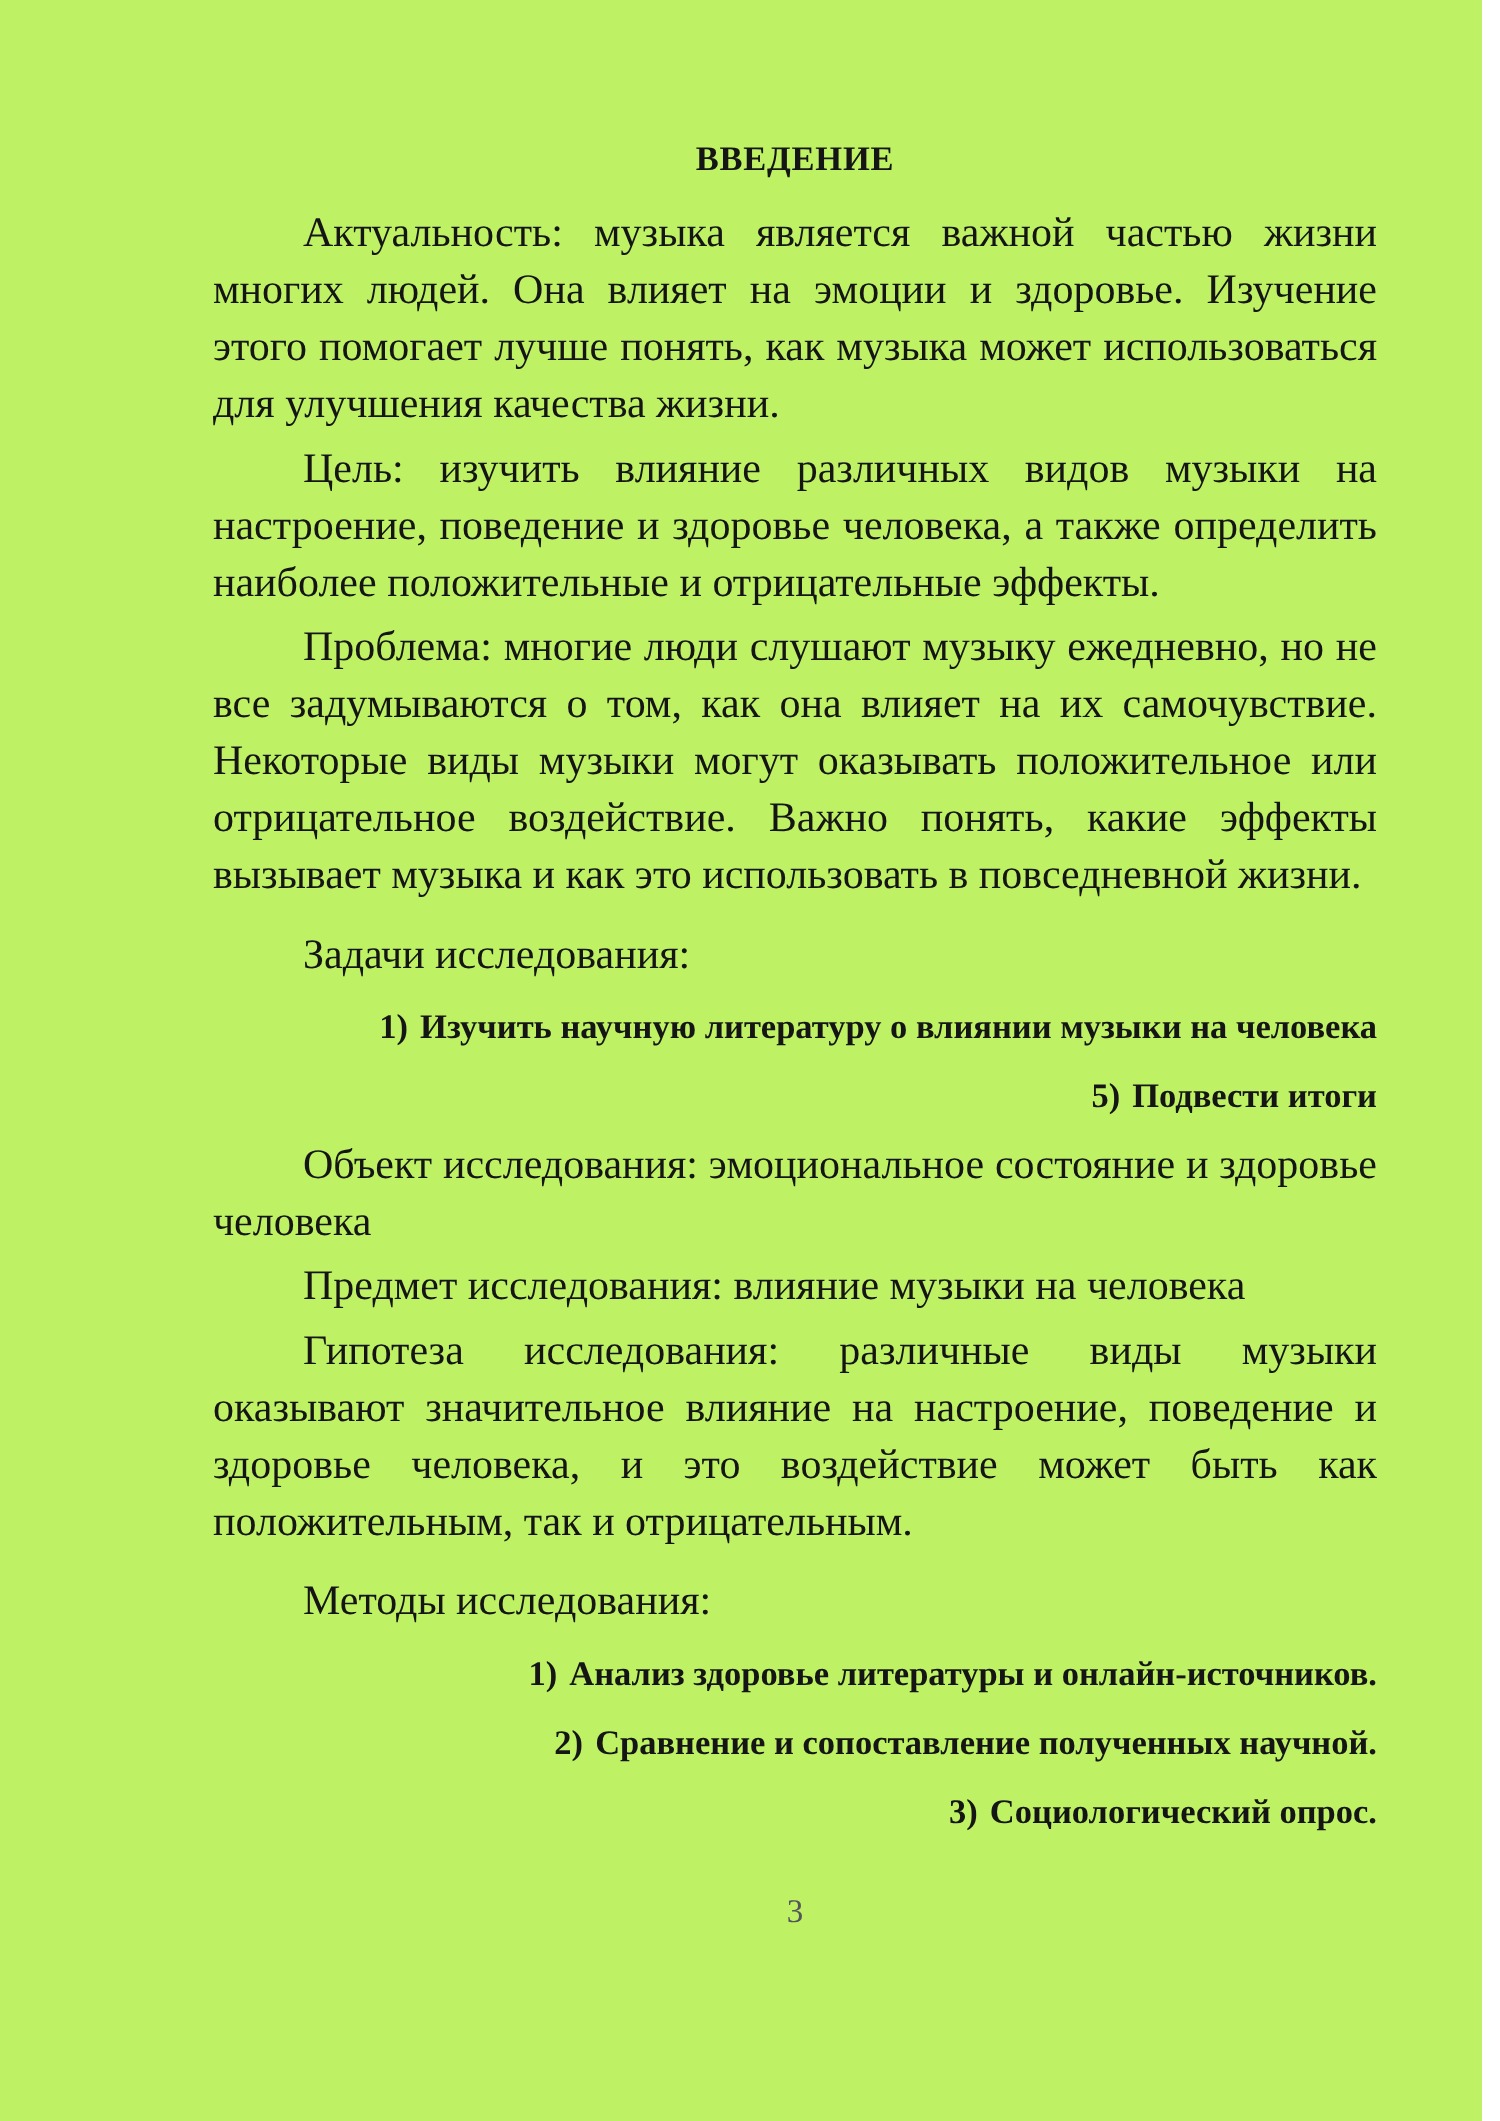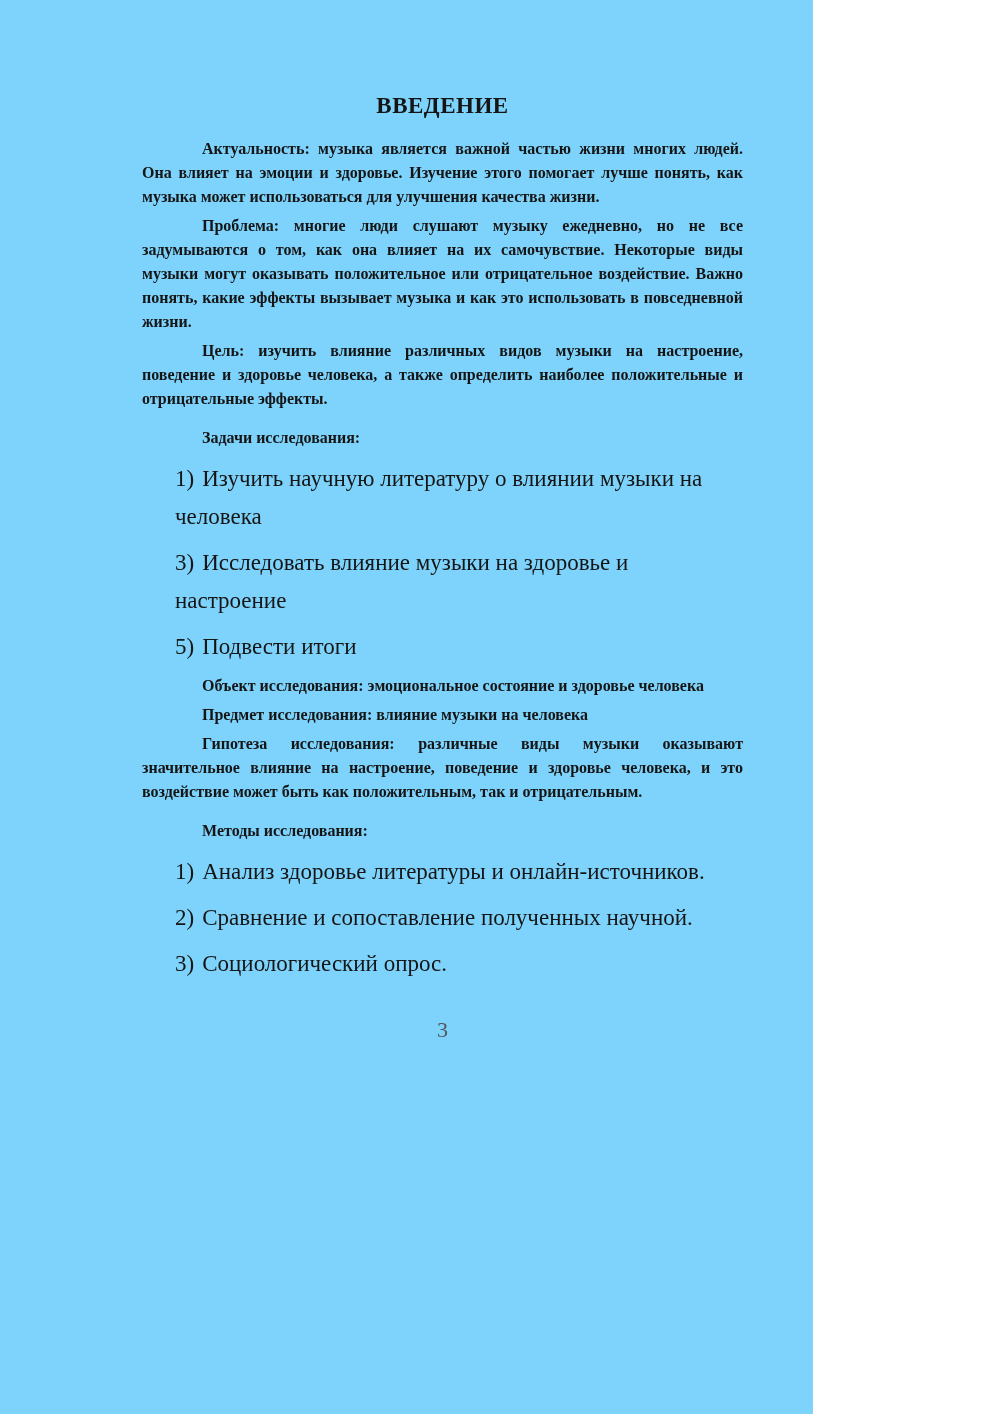--- a/index.html
+++ b/index.html
@@ -2,56 +2,56 @@
 <html lang="ru"><head>
 <meta charset="utf-8">
 <style>
   html, body {
     margin: 0;
     padding: 0;
     background: #ffffff;
   }
   .page {
     position: relative;
-    width: 813px;
+    width: 988px;
     height: 1414px;
     box-sizing: border-box;
-    background: #7dd3fc;
+    background: #bef264;
     padding: 87px 70px 0 142px;
     font-family: "Liberation Serif", "DejaVu Serif", serif;
     color: #151515;
     overflow: hidden;
   }
   .doc-title {
     margin: 0 0 12px 0;
     font-size: 23px;
     font-weight: bold;
     line-height: 38px;
     text-align: center;
     letter-spacing: 0.5px;
   }
   .para {
     margin: 0 0 5px 0;
-    font-size: 16px;
-    line-height: 24px;
+    font-size: 28px;
+    line-height: 38px;
     text-align: justify;
     text-align-last: left;
     text-indent: 60px;
-    font-weight: bold;
   }
   .para.before-list {
     margin-bottom: 10px;
     margin-top: 15px;
   }
   .list-item {
     margin: 0 0 8px 0;
     padding-left: 33px;
     font-size: 23px;
     line-height: 38px;
-    text-align: left;
+    text-align: right;
+    font-weight: bold;
   }
   .list-item .marker {
     margin-right: 8px;
   }
   .page-number {
     margin-top: 28px;
     font-size: 22px;
     line-height: 38px;
     text-align: center;
     color: #55555c;
@@ -59,31 +59,28 @@
 </style>
 </head>
 <body>
 
 <div class="page">
 
   <h1 class="doc-title">ВВЕДЕНИЕ</h1>
 
   <p class="para">Актуальность: музыка является важной частью жизни многих людей. Она влияет на эмоции и здоровье. Изучение этого помогает лучше понять, как музыка может использоваться для улучшения качества жизни.</p>
 
+  <p class="para">Цель: изучить влияние различных видов музыки на настроение, поведение и здоровье человека, а также определить наиболее положительные и отрицательные эффекты.</p>
+
   <p class="para">Проблема: многие люди слушают музыку ежедневно, но не все задумываются о том, как она влияет на их самочувствие. Некоторые виды музыки могут оказывать положительное или отрицательное воздействие. Важно понять, какие эффекты вызывает музыка и как это использовать в повседневной жизни.</p>
-
-  <p class="para">Цель: изучить влияние различных видов музыки на настроение, поведение и здоровье человека, а также определить наиболее положительные и отрицательные эффекты.</p>
 
   <p class="para before-list">Задачи исследования:</p>
 
   <div class="list-item">
     <span class="marker">1)</span><span>Изучить научную литературу о влиянии музыки на человека</span>
-  </div>
-  <div class="list-item">
-    <span class="marker">3)</span><span>Исследовать влияние музыки на здоровье и настроение</span>
   </div>
   <div class="list-item">
     <span class="marker">5)</span><span>Подвести итоги</span>
   </div>
 
   <p class="para">Объект исследования: эмоциональное состояние и здоровье человека</p>
 
   <p class="para">Предмет исследования: влияние музыки на человека</p>
 
   <p class="para">Гипотеза исследования: различные виды музыки оказывают значительное влияние на настроение, поведение и здоровье человека, и это воздействие может быть как положительным, так и отрицательным.</p>

